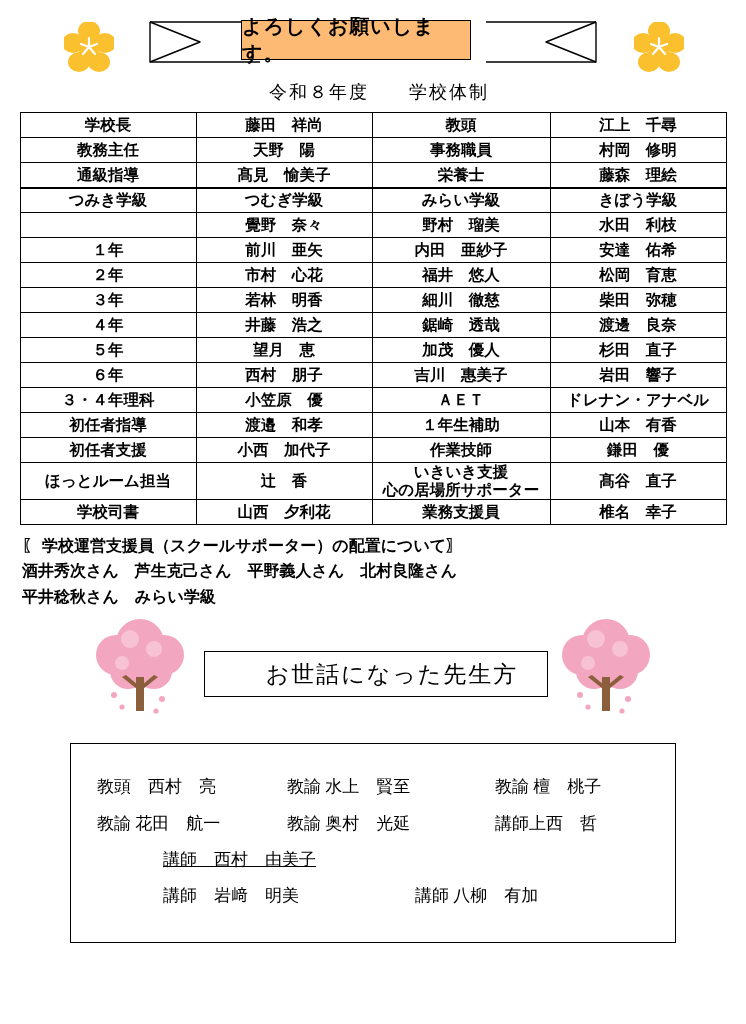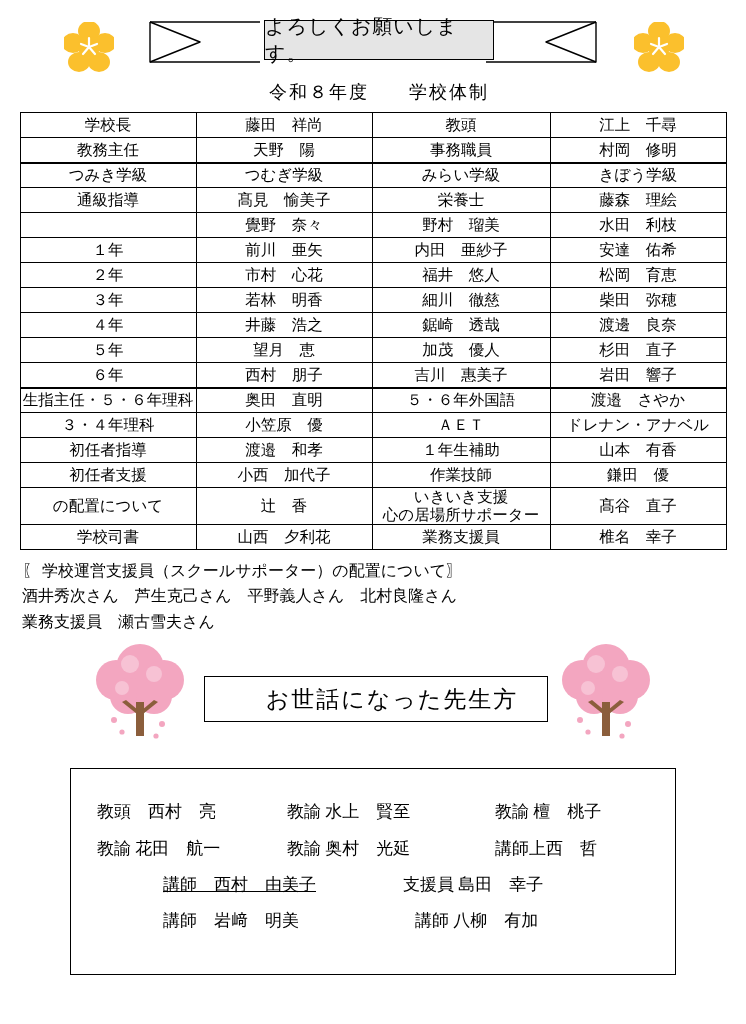--- a/index.html
+++ b/index.html
@@ -35,46 +35,48 @@
   .banner-wrap {
     position: absolute;
     left: 148px;
     top: 10px;
     width: 450px;
     height: 48px;
   }
   .ribbon-svg { position: absolute; left: 0; top: 0; }
   .banner-box {
     position: absolute;
-    left: 116px;
+    left: 93px;
     top: 2px;
     width: 230px;
     height: 40px;
     border: 1.5px solid #000;
-    background: #e5e5e5;
+    background: #fdba74;
     display: flex;
     align-items: center;
     justify-content: center;
     font-size: 20px;
     letter-spacing: 1px;
+    font-weight: bold;
   }
 
   .subtitle {
     text-align: center;
     font-size: 18px;
     margin: 4px 0 8px 12px;
     letter-spacing: 2px;
   }
 
   
   table.staff {
     border-collapse: collapse;
     width: 706px;
     margin: 0 auto;
     table-layout: fixed;
+    font-weight: bold;
   }
   table.staff td {
     border: 1px solid #000;
     height: 25px;
     text-align: center;
     vertical-align: middle;
     font-size: 15.5px;
     padding: 0 2px;
     line-height: 1.15;
     white-space: nowrap;
@@ -86,20 +88,21 @@
   td.c3 { width: 176px; }
   .sep-top { border-top: 2px solid #000 !important; }
   .two-line { font-size: 11.5px; line-height: 1.25; margin-left: 25px; }
   .blank { border-left: 1px solid #000; border-right: 1px solid #000; }
 
   
   .note {
     margin: 8px 0 0 22px;
     font-size: 16px;
     line-height: 1.6;
+    font-weight: bold;
   }
   .note div { white-space: pre; }
 
   
   .mid {
     position: relative;
     height: 120px;
     margin-top: 6px;
   }
   .tree { position: absolute; top: 0; width: 96px; height: 110px; }
@@ -119,21 +122,21 @@
     font-size: 23px;
     letter-spacing: 2px;
     padding-left: 32px;
   }
 
   
   .teacher-box {
     width: 606px;
     margin: 8px auto 12px auto;
     border: 1.2px solid #000;
-    padding: 18px 0 28px 0;
+    padding: 18px 0 21px 0;
   }
   .trow {
     display: flex;
     font-size: 17px;
     margin: 14px 0;
     line-height: 1.3;
   }
   .trow span { white-space: pre; }
   .trow.r1 span:nth-child(1) { width: 216px; padding-left: 26px; }
   .trow.r1 span:nth-child(2) { width: 208px; }
@@ -213,32 +216,32 @@
         <td class="c2">教頭</td>
         <td class="c3">江上　千尋</td>
       </tr>
       <tr>
         <td class="c0">教務主任</td>
         <td class="c1">天野　陽</td>
         <td class="c2">事務職員</td>
         <td class="c3">村岡　修明</td>
       </tr>
       <tr>
+        <td class="c0">通級指導</td>
+        <td class="c1">髙見　愉美子</td>
+        <td class="c2">栄養士</td>
+        <td class="c3">藤森　理絵</td>
+      </tr>
+      <tr>
         <td class="c0 sep-top">つみき学級</td>
         <td class="c1 sep-top">つむぎ学級</td>
         <td class="c2 sep-top">みらい学級</td>
         <td class="c3 sep-top">きぼう学級</td>
       </tr>
       <tr>
-        <td class="c0">通級指導</td>
-        <td class="c1">髙見　愉美子</td>
-        <td class="c2">栄養士</td>
-        <td class="c3">藤森　理絵</td>
-      </tr>
-      <tr>
         <td class="c0 blank"></td>
         <td class="c1">覺野　奈々</td>
         <td class="c2">野村　瑠美</td>
         <td class="c3">水田　利枝</td>
       </tr>
       <tr>
         <td class="c0">１年</td>
         <td class="c1">前川　亜矢</td>
         <td class="c2">内田　亜紗子</td>
         <td class="c3">安達　佑希</td>
@@ -267,65 +270,59 @@
         <td class="c2">加茂　優人</td>
         <td class="c3">杉田　直子</td>
       </tr>
       <tr>
         <td class="c0">６年</td>
         <td class="c1">西村　朋子</td>
         <td class="c2">吉川　惠美子</td>
         <td class="c3">岩田　響子</td>
       </tr>
       <tr>
-        <td class="c0 sep-top">生指主任・５・６年理科</td>
-        <td class="c1 sep-top">奥田　直明</td>
-        <td class="c2 sep-top">５・６年外国語</td>
-        <td class="c3 sep-top">渡邉　さやか</td>
-      </tr>
-      <tr>
         <td class="c0">３・４年理科</td>
         <td class="c1">小笠原　優</td>
         <td class="c2">ＡＥＴ</td>
         <td class="c3">ドレナン・アナベル</td>
       </tr>
       <tr>
         <td class="c0">初任者指導</td>
         <td class="c1">渡邉　和孝</td>
         <td class="c2">１年生補助</td>
         <td class="c3">山本　有香</td>
       </tr>
       <tr>
         <td class="c0">初任者支援</td>
         <td class="c1">小西　加代子</td>
         <td class="c2">作業技師</td>
         <td class="c3">鎌田　優</td>
       </tr>
       <tr>
-        <td class="c0">の配置について</td>
+        <td class="c0">ほっとルーム担当</td>
         <td class="c1">辻　香</td>
         <td class="c2 two-line">
           <div>いきいき支援</div>
           <div>心の居場所サポーター</div>
         </td>
         <td class="c3">髙谷　直子</td>
       </tr>
       <tr>
         <td class="c0">学校司書</td>
         <td class="c1">山西　夕利花</td>
         <td class="c2">業務支援員</td>
         <td class="c3">椎名　幸子</td>
       </tr>
     </tbody>
 </table>
 
 <div class="note">
   <div>〖 学校運営支援員（スクールサポーター）の配置について〗</div>
   <div>酒井秀次さん　芦生克己さん　平野義人さん　北村良隆さん</div>
-  <div>業務支援員　瀬古雪夫さん</div>
+  <div>平井稔秋さん　みらい学級</div>
 </div>
 
 <div class="mid">
 
   <div class="tree left">
     <svg width="96" height="110" viewBox="0 0 96 110">
       <g fill="#F3A6C0">
         <circle cx="48" cy="28" r="24"></circle>
         <circle cx="24" cy="40" r="20"></circle>
         <circle cx="72" cy="40" r="20"></circle>
@@ -384,19 +381,18 @@
     <span>教諭 水上　賢至</span>
     <span>教諭 檀　桃子</span>
   </div>
   <div class="trow r2">
     <span>教諭 花田　航一</span>
     <span>教諭 奥村　光延</span>
     <span>講師上西　哲</span>
   </div>
   <div class="trow r3">
     <span>講師　西村　由美子</span>
-    <span>支援員 島田　幸子</span>
   </div>
   <div class="trow r4">
     <span>講師　岩﨑　明美</span>
     <span>講師 八柳　有加</span>
   </div>
 </div>
 
 </body></html>

